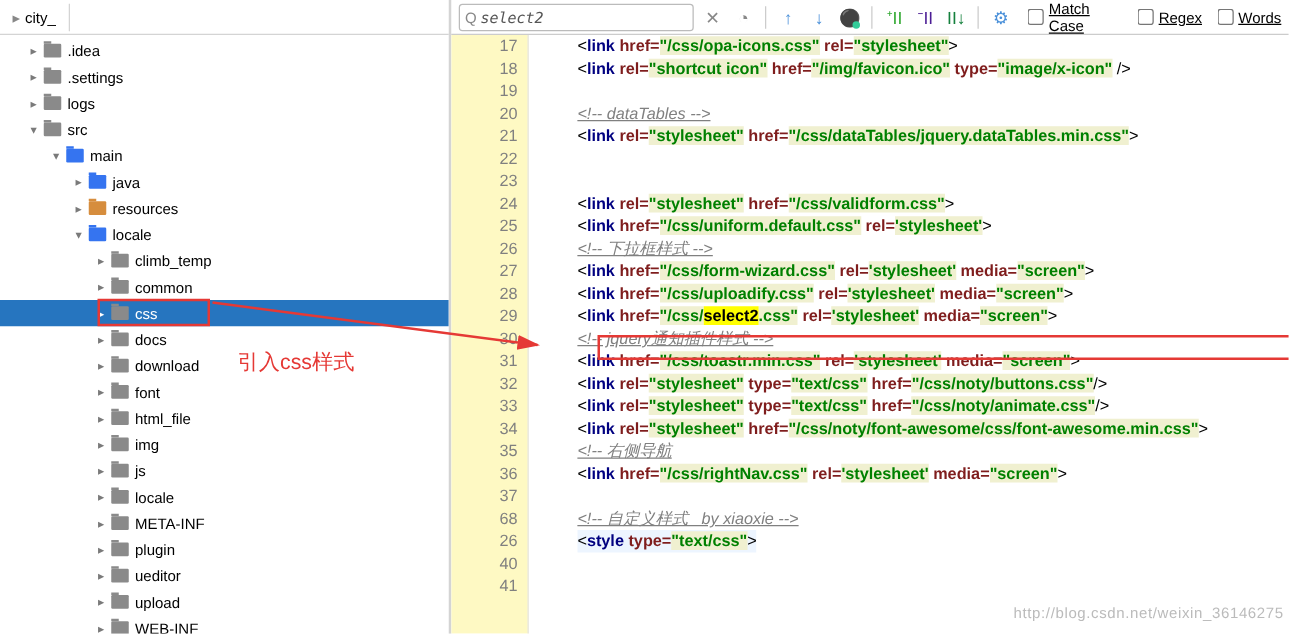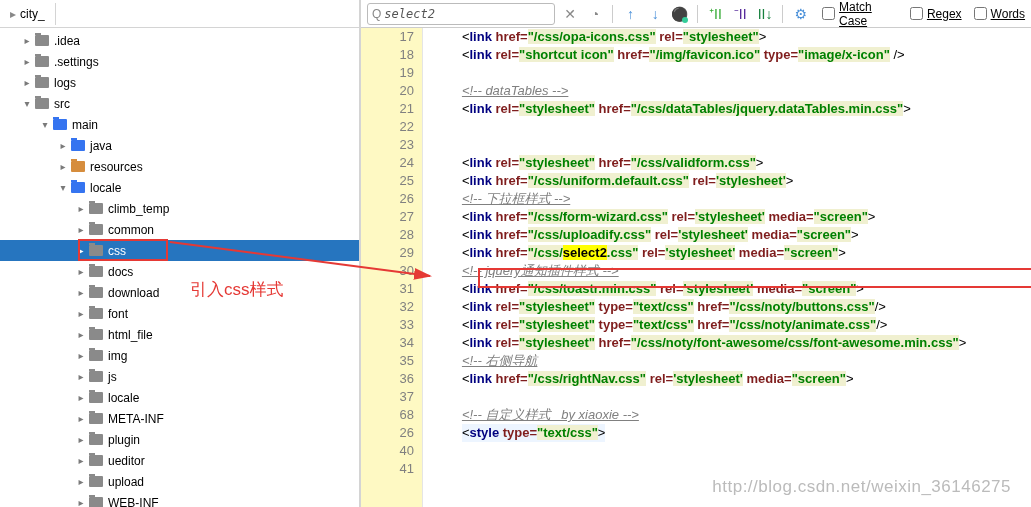--- a/index.html
+++ b/index.html
@@ -49,21 +49,21 @@
 .code-lines { flex: 1; padding-left: 10px; position: relative; }
 .code-lines .line { height: 18px; line-height: 18px; white-space: pre; }
 
 .tag { color: #000080; font-weight: bold; }
 .attr { color: #7f1d1d; font-weight: bold; }
 .val { color: #008000; font-weight: bold; background: #f0f0d0; }
 .punct { color: #000; }
 .comment { color: #808080; font-style: italic; text-decoration: underline; }
 .hl-search { background: #ffff00; color: #000; font-weight: bold; }
 .hl-line { background: #edf5ff; display: inline-block; }
-.watermark { position: absolute; bottom: 10px; right: 20px; color: #bbb; font-family: Arial; font-size: 17px; letter-spacing: 0.5px; }
+.watermark { position: absolute; bottom: 10px; right: 4px; color: #bbb; font-family: Arial; font-size: 12px; letter-spacing: 0.5px; }
 
 .red-code-box { position: absolute; border: 2px solid #e53935; left: 55px; top: 240px; width: 570px; height: 20px; pointer-events: none; }
 </style>
 </head>
 <body>
 
 <div class="sidebar">
   <div class="tabs-top">
     <div class="tab">
       <span class="fold-icon">▸</span>

